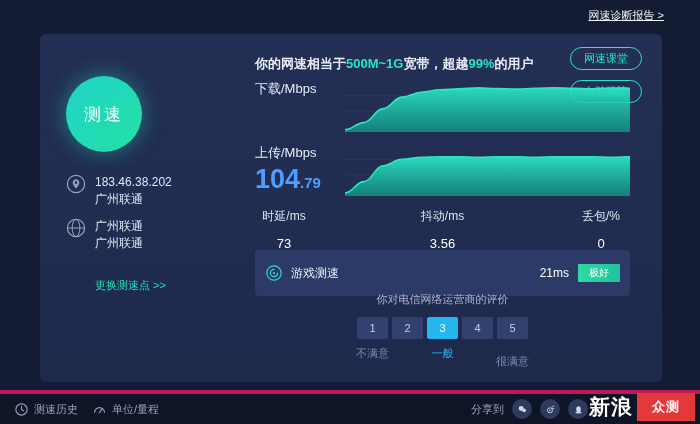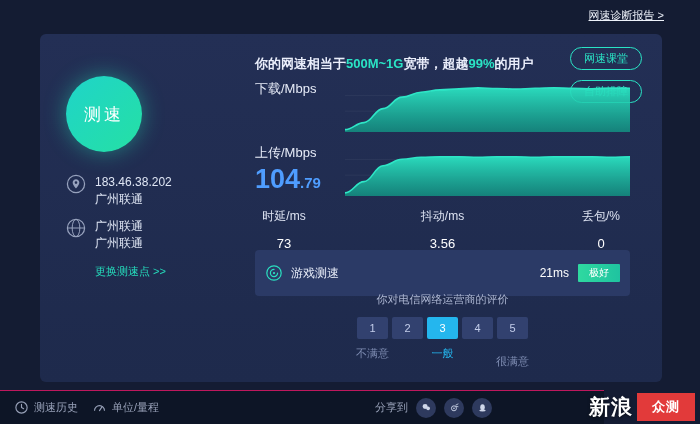--- a/index.html
+++ b/index.html
@@ -17,21 +17,21 @@
     background:linear-gradient(180deg,#232f55,#1e2a4c);border-radius:6px;}
   
   .test-btn{position:absolute;left:26px;top:42px;width:76px;height:76px;border-radius:50%;
     background:linear-gradient(135deg,#1fd4c9,#25e0a4);
     box-shadow:0 0 22px rgba(37,224,180,.45);
     display:flex;align-items:center;justify-content:center;
     color:#fff;font-size:17px;letter-spacing:3px;cursor:pointer;}
   .info-row{position:absolute;left:26px;display:flex;gap:9px;align-items:flex-start;}
   .info-row .txt{font-size:12px;color:#dfe6f4;line-height:17px;}
   .row-ip{top:140px;} .row-node{top:184px;}
-  .change-node{position:absolute;left:55px;top:230px;color:#25dcbb;font-size:11px;cursor:pointer;}
+  .change-node{position:absolute;left:55px;top:244px;color:#25dcbb;font-size:11px;cursor:pointer;}
   
   .headline{position:absolute;left:215px;top:21px;font-size:13px;color:#eaeefb;white-space:nowrap;font-weight:bold;}
   .headline .hl{color:#2ae4c5;}
   .pill-group{position:absolute;right:20px;top:13px;display:flex;gap:10px;flex-direction:column;}
   .pill{border:1px solid #2ae4c5;color:#2ae4c5;font-size:11px;padding:3px 13px;
     border-radius:12px;cursor:pointer;white-space:nowrap;}
   
   .metric{position:absolute;left:215px;width:90px;}
   .metric-dl{top:46px;} .metric-ul{top:110px;}
   .metric-label{font-size:13px;color:#e7ecf8;}
@@ -59,22 +59,22 @@
   .rating-title{font-size:11px;color:#aeb8d4;}
   .rating-grid{display:inline-grid;grid-template-columns:repeat(5,31px);gap:4px;margin-top:10px;}
   .rate-btn{height:22px;background:#32416f;color:#c3cdea;font-size:11px;display:flex;
     align-items:center;justify-content:center;border-radius:2px;cursor:pointer;}
   .rate-btn.selected{background:#24b6ee;color:#fff;}
   .rating-labels{display:inline-grid;grid-template-columns:repeat(5,31px);gap:4px;margin-top:7px;
     font-size:11px;color:#7e8cb2;}
   .rating-labels span{justify-self:center;white-space:nowrap;}
   .rl1{grid-column:1;} .rl3{grid-column:3;color:#24b6ee;} .rl5{grid-column:5;margin-top:8px;}
   
-  .footer{position:absolute;left:0;bottom:0;width:604px;height:34px;background:#0d1526;
-    display:flex;align-items:center;border-top:1px solid #be185d;box-sizing:border-box;}
+  .footer{position:absolute;left:0;bottom:0;width:700px;height:34px;background:#0d1526;
+    display:flex;align-items:center;border-top:4px solid #be185d;box-sizing:border-box;}
   .footer-item{display:flex;align-items:center;gap:5px;margin-left:14px;color:#98a1b8;
     font-size:11px;cursor:pointer;}
   .share-group{margin-left:auto;margin-right:112px;display:flex;align-items:center;gap:8px;}
   .share-label{font-size:11px;color:#98a1b8;}
   .share-icon{width:20px;height:20px;border-radius:50%;background:#2e3a5e;display:flex;
     align-items:center;justify-content:center;cursor:pointer;}
   
   .watermark{position:absolute;right:5px;bottom:3px;display:flex;align-items:center;gap:4px;z-index:5;}
   .wm-text{color:#fff;font-size:21px;font-weight:bold;text-shadow:0 1px 3px rgba(0,0,0,.6);letter-spacing:1px;}
   .wm-box{background:#e23a3a;color:#fff;font-size:13px;font-weight:bold;padding:5px 15px;letter-spacing:1px;}

